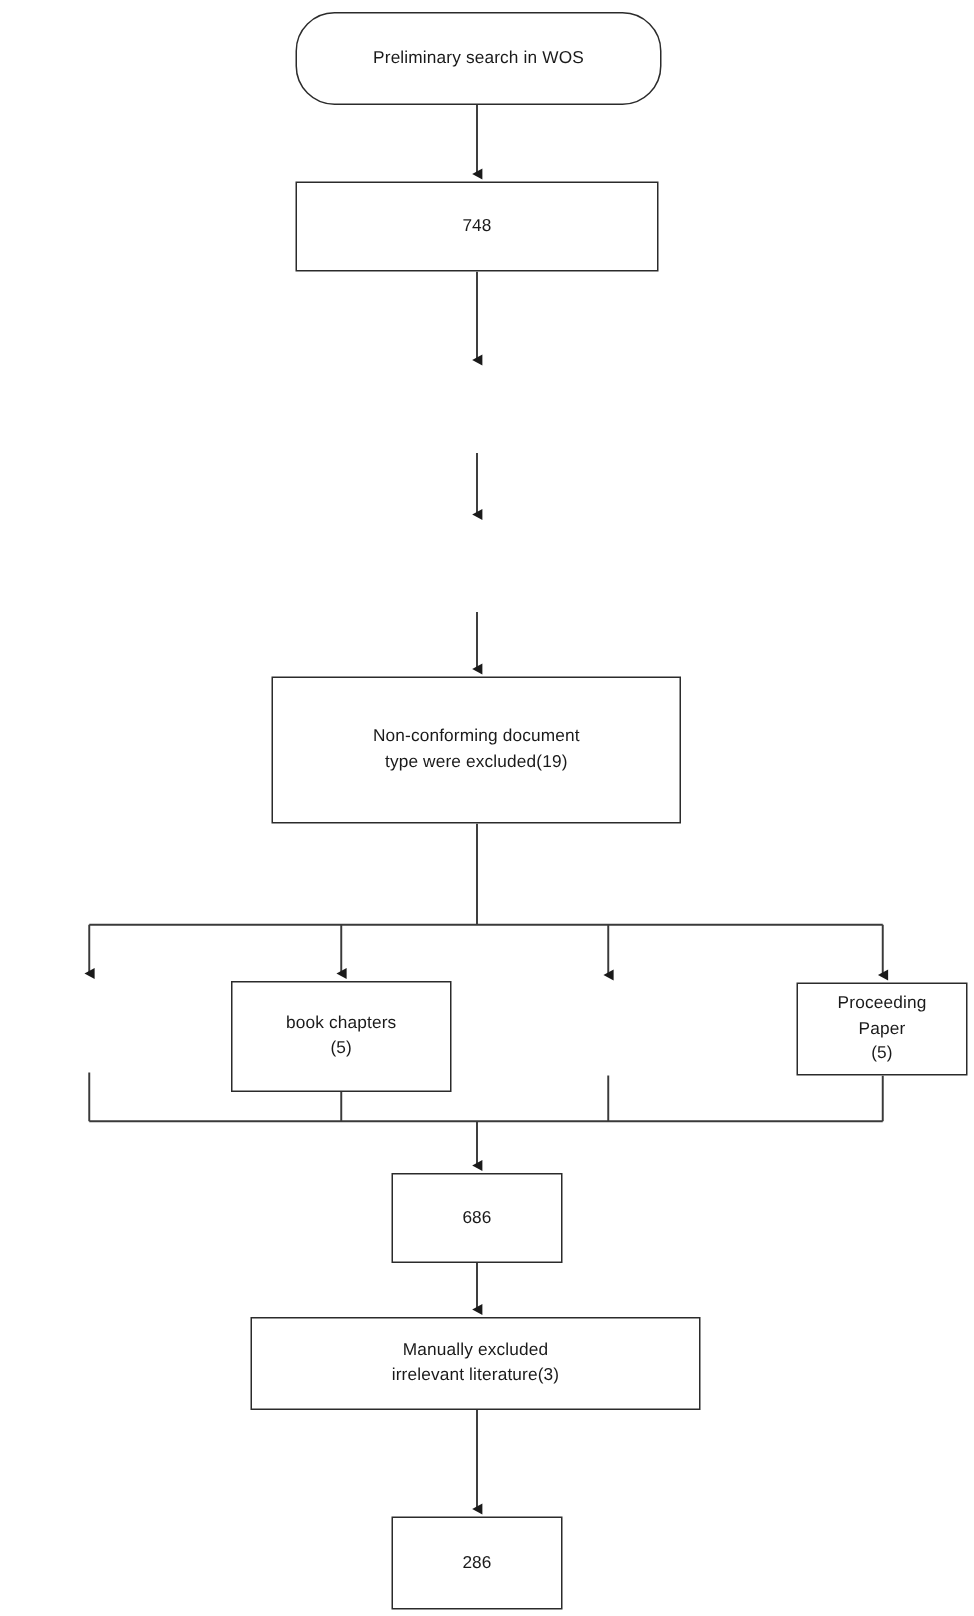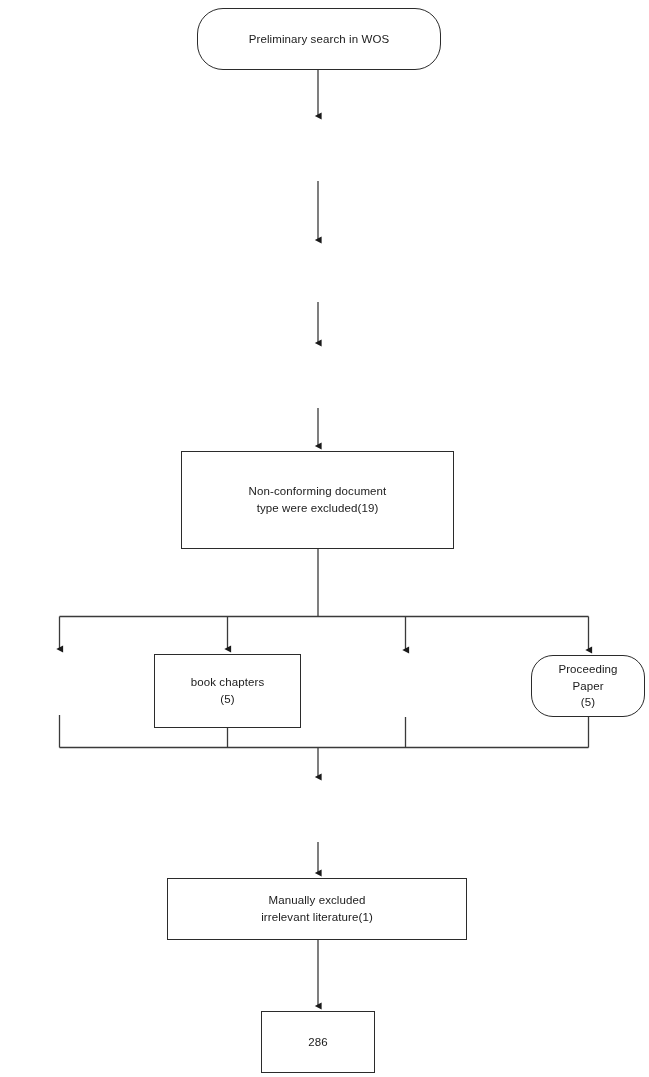--- a/index.html
+++ b/index.html
@@ -85,44 +85,50 @@
       <line x1="318" y1="842" x2="318" y2="873" marker-end="url(#arrow)"></line>
 
       <line x1="318" y1="940" x2="318" y2="1006" marker-end="url(#arrow)"></line>
     </g>
   </svg>
 
   <div class="node terminator" style="left:197px; top:8px; width:244px; height:62px;">
     <span class="label">Preliminary search in WOS</span>
   </div>
 
+  <div class="node" style="left:197px; top:121px; width:242px; height:60px;">
+    <span class="label">748</span>
+  </div>
 
 
 
   <div class="node" style="left:181px; top:451px; width:273px; height:98px;">
     <span class="label">Non-conforming document
 type were excluded(19)</span>
   </div>
 
 
   <div class="node" style="left:154px; top:654px; width:147px; height:74px;">
     <span class="label">book chapters
 (5)</span>
   </div>
 
 
-  <div class="node" style="left:531px; top:655px; width:114px; height:62px;border-radius:22px;">
+  <div class="node" style="left:531px; top:655px; width:114px; height:62px;">
     <span class="label">Proceeding
 Paper
 (5)</span>
   </div>
 
+  <div class="node" style="left:261px; top:782px; width:114px; height:60px;">
+    <span class="label">686</span>
+  </div>
 
   <div class="node" style="left:167px; top:878px; width:300px; height:62px;">
     <span class="label">Manually excluded
-irrelevant literature(1)</span>
+irrelevant literature(3)</span>
   </div>
 
   <div class="node" style="left:261px; top:1011px; width:114px; height:62px;">
     <span class="label">286</span>
   </div>
 
 </div>
 
 </body></html>

